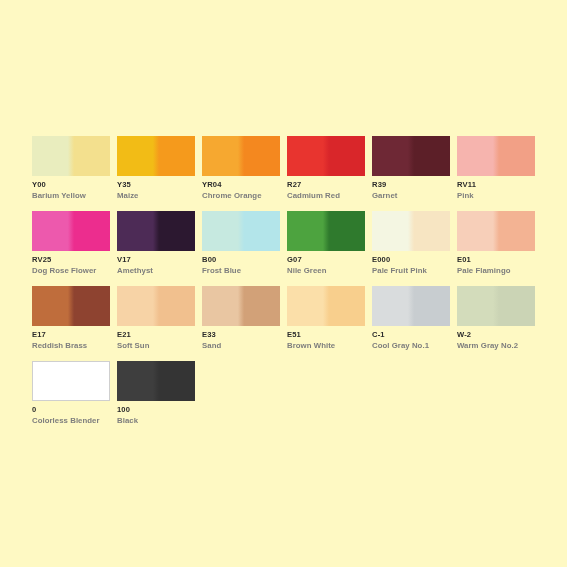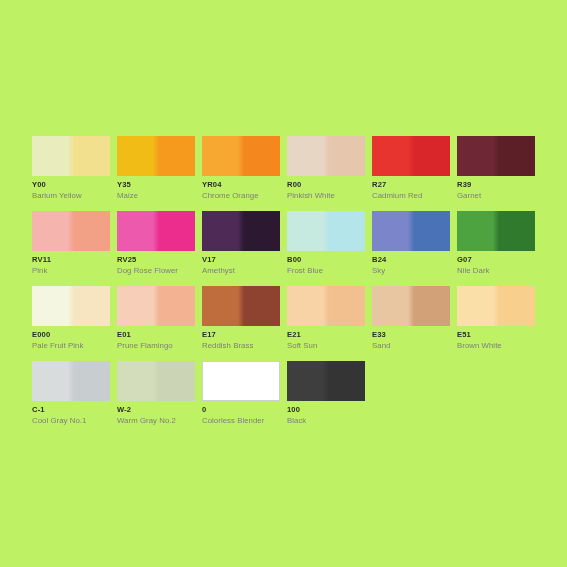--- a/index.html
+++ b/index.html
@@ -14,21 +14,21 @@
     font-family: "Liberation Sans", sans-serif;
     -webkit-font-smoothing: antialiased;
     overflow: hidden;
   }
   #chart-root {
     position: absolute;
     left: 0;
     top: 0;
     width: 567px;
     height: 567px;
-    background: #bef264;
+    background: #fef9c3;
   }
   #swatch-grid {
     position: absolute;
     left: 32px;
     top: 136px;
     width: 505px;
     display: grid;
     grid-template-columns: repeat(6, 78px);
     grid-column-gap: 7px;
     grid-row-gap: 35px;
@@ -59,21 +59,21 @@
     color: #2b2b2b;
     letter-spacing: 0.15px;
     white-space: nowrap;
     line-height: 10px;
   }
   .swatch-name {
     position: absolute;
     left: 0;
     top: 55px;
     font-size: 7.8px;
-    font-weight: normal;
+    font-weight: bold;
     color: #7d7d7d;
     letter-spacing: 0.05px;
     white-space: nowrap;
     line-height: 10px;
   }
 </style>
 </head>
 <body>
 
 <div id="chart-root">
@@ -85,25 +85,20 @@
       </div>
       <div class="swatch-cell">
         <div class="swatch-chip" style="background: linear-gradient(to right, rgb(242, 188, 22) 0%, rgb(242, 188, 22) 46%, rgb(245, 154, 28) 54%, rgb(245, 154, 28) 100%);"></div>
         <div class="swatch-code">Y35</div>
         <div class="swatch-name">Maize</div>
       </div>
       <div class="swatch-cell">
         <div class="swatch-chip" style="background: linear-gradient(to right, rgb(246, 168, 48) 0%, rgb(246, 168, 48) 46%, rgb(244, 136, 31) 54%, rgb(244, 136, 31) 100%);"></div>
         <div class="swatch-code">YR04</div>
         <div class="swatch-name">Chrome Orange</div>
-      </div>
-      <div class="swatch-cell">
-        <div class="swatch-chip" style="background: linear-gradient(to right, rgb(232, 214, 196) 0%, rgb(232, 214, 196) 46%, rgb(230, 199, 173) 54%, rgb(230, 199, 173) 100%);"></div>
-        <div class="swatch-code">R00</div>
-        <div class="swatch-name">Pinkish White</div>
       </div>
       <div class="swatch-cell">
         <div class="swatch-chip" style="background: linear-gradient(to right, rgb(232, 52, 47) 0%, rgb(232, 52, 47) 46%, rgb(217, 38, 42) 54%, rgb(217, 38, 42) 100%);"></div>
         <div class="swatch-code">R27</div>
         <div class="swatch-name">Cadmium Red</div>
       </div>
       <div class="swatch-cell">
         <div class="swatch-chip" style="background: linear-gradient(to right, rgb(110, 40, 53) 0%, rgb(110, 40, 53) 46%, rgb(92, 31, 40) 54%, rgb(92, 31, 40) 100%);"></div>
         <div class="swatch-code">R39</div>
         <div class="swatch-name">Garnet</div>
@@ -122,38 +117,33 @@
         <div class="swatch-chip" style="background: linear-gradient(to right, rgb(77, 43, 86) 0%, rgb(77, 43, 86) 46%, rgb(44, 24, 48) 54%, rgb(44, 24, 48) 100%);"></div>
         <div class="swatch-code">V17</div>
         <div class="swatch-name">Amethyst</div>
       </div>
       <div class="swatch-cell">
         <div class="swatch-chip" style="background: linear-gradient(to right, rgb(198, 233, 224) 0%, rgb(198, 233, 224) 46%, rgb(179, 229, 234) 54%, rgb(179, 229, 234) 100%);"></div>
         <div class="swatch-code">B00</div>
         <div class="swatch-name">Frost Blue</div>
       </div>
       <div class="swatch-cell">
-        <div class="swatch-chip" style="background: linear-gradient(to right, rgb(122, 134, 201) 0%, rgb(122, 134, 201) 46%, rgb(74, 115, 183) 54%, rgb(74, 115, 183) 100%);"></div>
-        <div class="swatch-code">B24</div>
-        <div class="swatch-name">Sky</div>
-      </div>
-      <div class="swatch-cell">
         <div class="swatch-chip" style="background: linear-gradient(to right, rgb(77, 163, 63) 0%, rgb(77, 163, 63) 46%, rgb(47, 122, 45) 54%, rgb(47, 122, 45) 100%);"></div>
         <div class="swatch-code">G07</div>
-        <div class="swatch-name">Nile Dark</div>
+        <div class="swatch-name">Nile Green</div>
       </div>
       <div class="swatch-cell">
         <div class="swatch-chip" style="background: linear-gradient(to right, rgb(244, 246, 226) 0%, rgb(244, 246, 226) 46%, rgb(247, 229, 194) 54%, rgb(247, 229, 194) 100%);"></div>
         <div class="swatch-code">E000</div>
         <div class="swatch-name">Pale Fruit Pink</div>
       </div>
       <div class="swatch-cell">
         <div class="swatch-chip" style="background: linear-gradient(to right, rgb(247, 207, 185) 0%, rgb(247, 207, 185) 46%, rgb(243, 179, 147) 54%, rgb(243, 179, 147) 100%);"></div>
         <div class="swatch-code">E01</div>
-        <div class="swatch-name">Prune Flamingo</div>
+        <div class="swatch-name">Pale Flamingo</div>
       </div>
       <div class="swatch-cell">
         <div class="swatch-chip" style="background: linear-gradient(to right, rgb(191, 109, 60) 0%, rgb(191, 109, 60) 46%, rgb(142, 67, 48) 54%, rgb(142, 67, 48) 100%);"></div>
         <div class="swatch-code">E17</div>
         <div class="swatch-name">Reddish Brass</div>
       </div>
       <div class="swatch-cell">
         <div class="swatch-chip" style="background: linear-gradient(to right, rgb(247, 211, 166) 0%, rgb(247, 211, 166) 46%, rgb(241, 192, 142) 54%, rgb(241, 192, 142) 100%);"></div>
         <div class="swatch-code">E21</div>
         <div class="swatch-name">Soft Sun</div>

